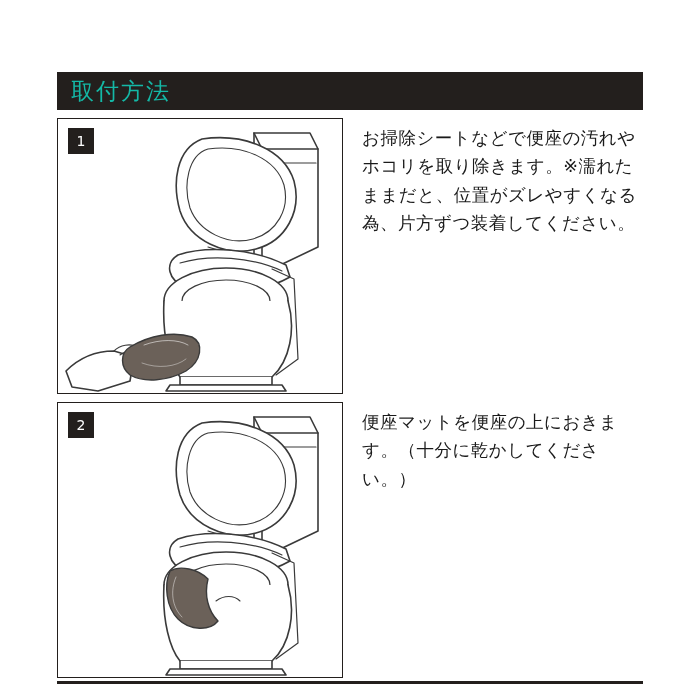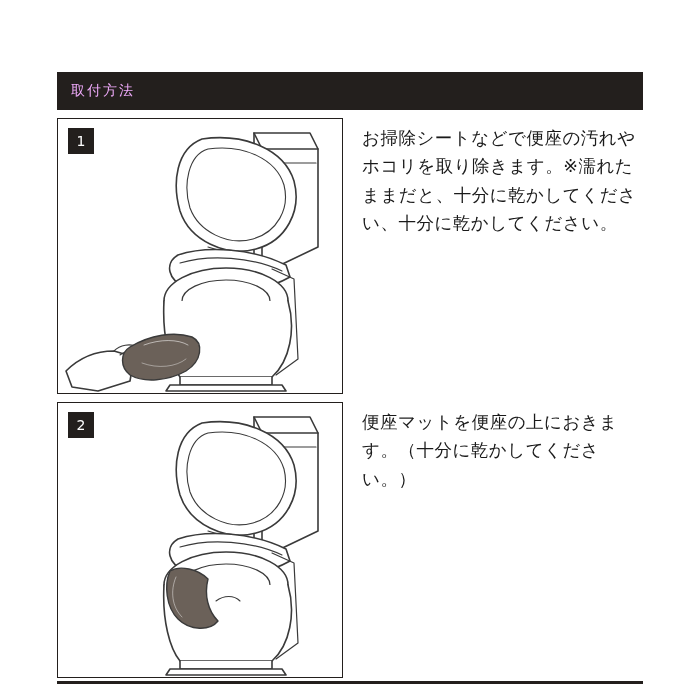--- a/index.html
+++ b/index.html
@@ -26,22 +26,22 @@
     top: 72px;
     width: 586px;
     height: 38px;
     background: #231f1d;
   }
   .header-title {
     position: absolute;
     left: 14px;
     top: 50%;
     transform: translateY(-50%);
-    color: #f0abfc;
-    font-size: 14px;
+    color: #14b8a6;
+    font-size: 23px;
     letter-spacing: 2px;
     font-family: "DejaVu Sans", sans-serif;
     white-space: nowrap;
   }
 
   
   .step {
     position: absolute;
   }
   .step-figure {
@@ -149,21 +149,21 @@
           <path d="M62 236 C 70 230, 80 230, 86 236" stroke-width="1.1"></path>
 
           <path d="M72 228 C 92 216, 116 212, 134 218 C 146 224, 144 242, 128 252
                    C 110 262, 86 264, 72 256 C 62 248, 62 234, 72 228 Z" fill="#6b6159" stroke="#3a3a3a" stroke-width="1.4"></path>
           <path d="M86 226 C 102 220, 120 220, 130 226" stroke="#ffffff" stroke-width="1" opacity="0.55"></path>
           <path d="M84 244 C 100 250, 118 248, 128 240" stroke="#ffffff" stroke-width="1" opacity="0.4"></path>
         </g>
       </svg>
     </div>
 
-    <div class="step-text">お掃除シートなどで便座の汚れやホコリを取り除きます。※濡れたままだと、十分に乾かしてください、十分に乾かしてください。</div>
+    <div class="step-text">お掃除シートなどで便座の汚れやホコリを取り除きます。※濡れたままだと、位置がズレやすくなる為、片方ずつ装着してください。</div>
   </div>
 
   <div class="step" id="step2">
     <div class="step-figure">
       <div class="step-badge">2</div>
 
       <svg class="svg-fig" width="284" height="274" viewBox="0 0 284 274" xmlns="http://www.w3.org/2000/svg">
         <g fill="none" stroke="#3a3a3a" stroke-width="1.6" stroke-linejoin="round" stroke-linecap="round">
 
           <path d="M196 14 L252 14 L260 30 L260 128 L214 150 L196 142 Z" fill="#ffffff"></path>

